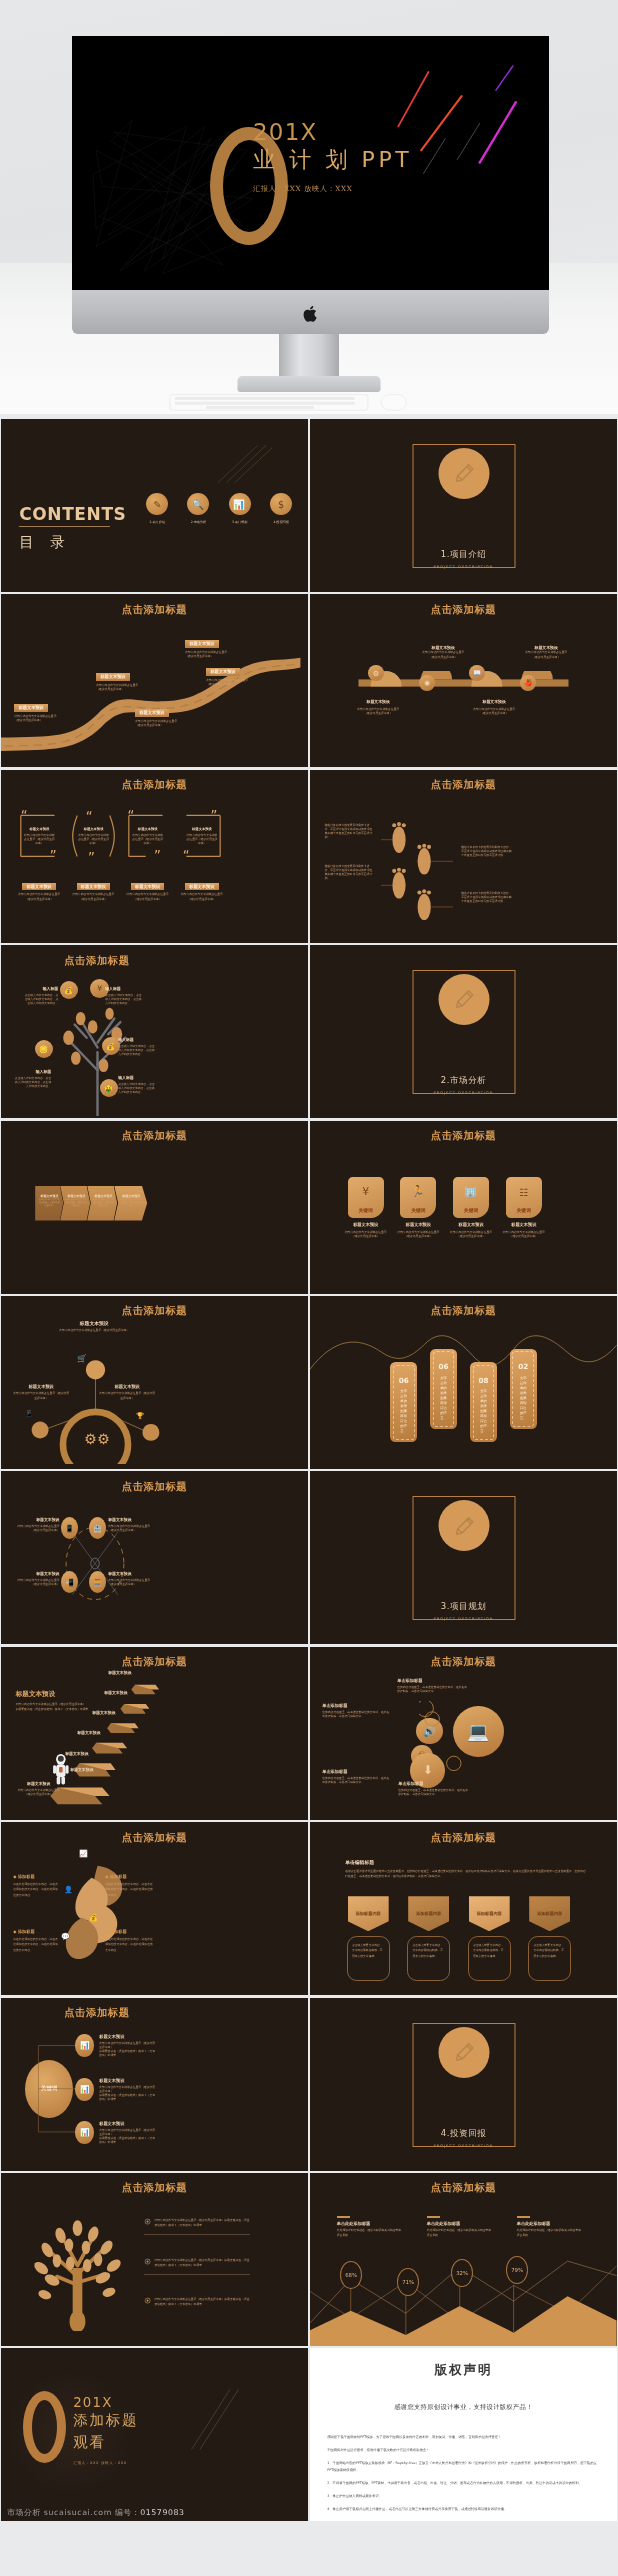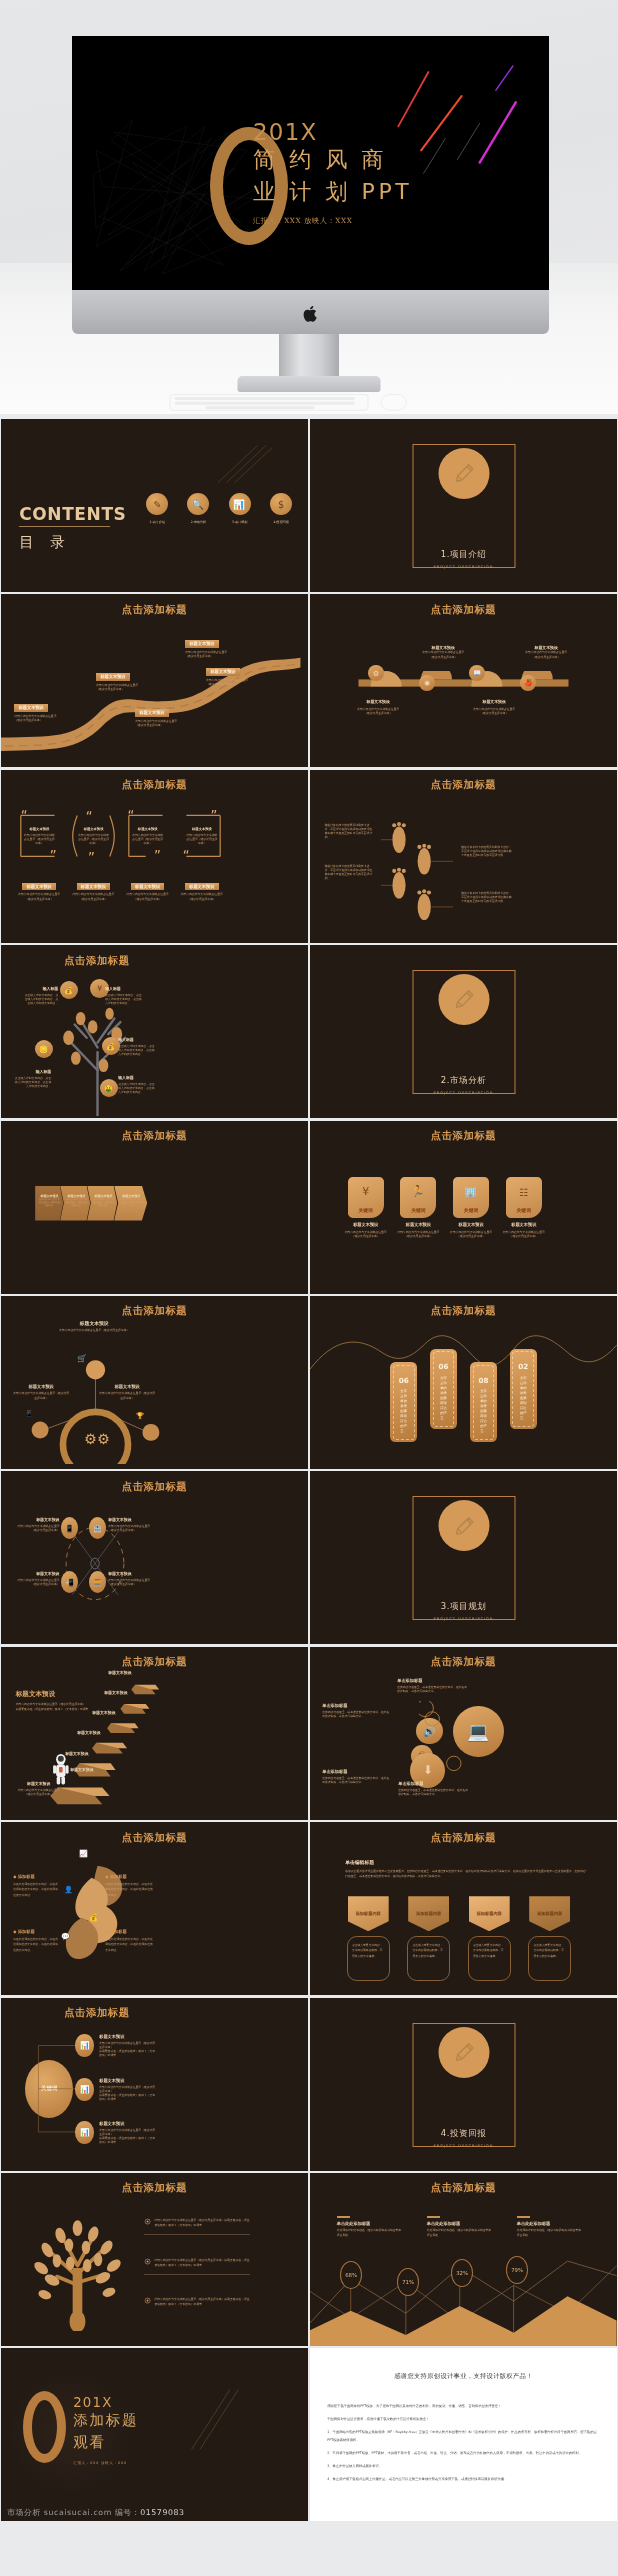--- a/index.html
+++ b/index.html
@@ -146,21 +146,20 @@
         <line x1="260" y1="10" x2="232" y2="50" stroke="#8e2fd8" stroke-width="2.4"></line>
         <line x1="265" y1="70" x2="205" y2="170" stroke="#d32ecf" stroke-width="4"></line>
         <line x1="148" y1="130" x2="112" y2="188" stroke="#6b6b6b" stroke-width="1.1"></line>
         <line x1="205" y1="105" x2="168" y2="165" stroke="#777" stroke-width="1"></line>
       </g>
     </svg>
 
     <div class="bigO"></div>
     <div class="hero-txt">
       <div class="hero-year">201X</div>
-      <div class="hero-l1">简 约 风 商</div>
       <div class="hero-l2">业 计 划 PPT</div>
       <div class="hero-sub">汇报人：XXX    放映人：XXX</div>
     </div>
   </div>
 
   <div class="imac-bezel">
     <svg class="apple-logo" viewBox="0 0 26 30">
       <path fill="#1b1b1b" d="M18.7 15.6c0-3.4 2.8-5 2.9-5.1-1.6-2.3-4-2.6-4.9-2.7-2.1-.2-4.1 1.2-5.1 1.2-1 0-2.7-1.2-4.4-1.2-2.3 0-4.4 1.3-5.5 3.4-2.4 4.1-.6 10.1 1.7 13.4 1.1 1.6 2.5 3.4 4.3 3.4 1.7-.1 2.4-1.1 4.4-1.1 2 0 2.6 1.1 4.4 1.1 1.8 0 3-1.6 4.1-3.3 1.3-1.9 1.8-3.7 1.9-3.8-.1 0-3.7-1.4-3.8-5.3z"></path>
       <path fill="#1b1b1b" d="M15.4 5.6c.9-1.1 1.5-2.6 1.3-4.1-1.3.1-2.9.9-3.8 2-.8 1-1.6 2.5-1.4 4 1.5.1 3-.8 3.9-1.9z"></path>
     </svg>
@@ -965,20 +964,21 @@
       <div class="ty-l2">观看</div>
       <div class="ty-sub">汇报人：XXX    放映人：XXX</div>
     </div>
     <div class="watermark">
       <span>市场分析 sucaisucai.com</span>
       <span>编号：</span><span class="wm-num">01579083</span>
     </div>
   </div>
 
   <div class="slide light">
+    <div class="cp-title">版权声明</div>
     <div class="cp-lead">感谢您支持原创设计事业，支持设计版权产品！</div>
     <div class="cp-body">
       <p style="margin-bottom:5.4px">感谢您下载千图网原创PPT模版，为了您和千图网以及原创作者的利益，请勿复制、传播、销售，否则将承担法律责任！</p>
       <p style="margin-bottom:5.4px">千图网将对作品进行授权，按照传播下载次数的十倍进行索取赔偿金！</p>
       <p style="margin-bottom:5.4px">1、千图网站出售的PPT模版是免版税类（RF：Royalty-free）正版受《中华人民共和国著作法》和《世界版权公约》的保护，作品的所有权、版权和著作权归日千图网所有，您下载的是PPT模版素材使用权。</p>
       <p style="margin-bottom:5.4px">2、不得将千图网的PPT模版、PPT素材，本身用于再出售，或者出租、出借、转让、分销、发布或者作为礼物供他人使用，不得转授权、出卖、转让本协议或本协议中的权利。</p>
       <p style="margin-bottom:5.4px">3、禁止把作品纳入商标或服务标记。</p>
       <p>4、禁止用户用下载格式在网上传播作品，或者作品可以让第三方单独付费或共享免费下载，或通过转移电话服务系统传播。</p>
     </div>
   </div>

